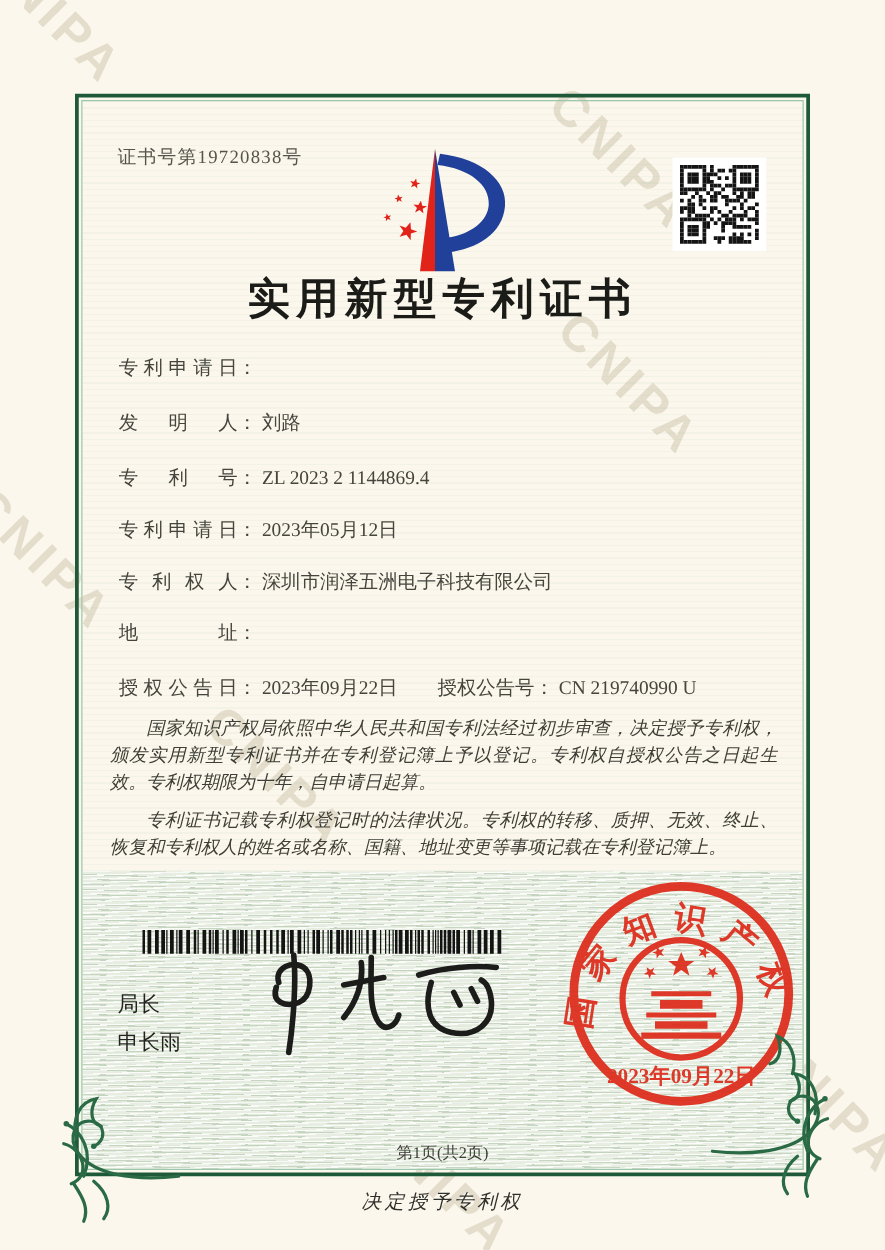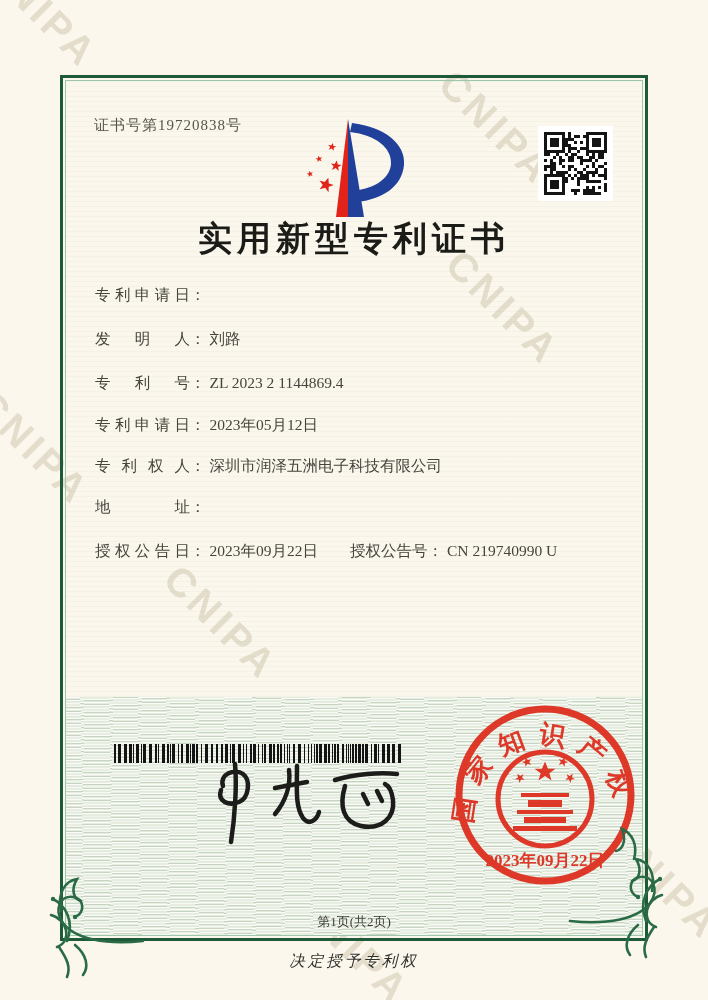--- a/index.html
+++ b/index.html
@@ -392,20 +392,24 @@
           <span class="colon">：</span>
         <span class="val">2023年09月22日</span>
         <span class="grp2">
           <span>授权公告号</span>
             <span class="colon">：</span>
           <span class="val">CN 219740990 U</span>
         </span>
       </div>
     </div>
 
+    <div class="paras">
+      <p>国家知识产权局依照中华人民共和国专利法经过初步审查，决定授予专利权，颁发实用新型专利证书并在专利登记簿上予以登记。专利权自授权公告之日起生效。专利权期限为十年，自申请日起算。</p>
+      <p>专利证书记载专利权登记时的法律状况。专利权的转移、质押、无效、终止、恢复和专利权人的姓名或名称、国籍、地址变更等事项记载在专利登记簿上。</p>
+    </div>
 
     <div class="barcode" id="barcode">
         <div style="position:absolute;left:0px;top:0;width:2px;height:19px;background:#141414;"></div>
         <div style="position:absolute;left:4px;top:0;width:3px;height:19px;background:#141414;"></div>
         <div style="position:absolute;left:10px;top:0;width:3px;height:19px;background:#141414;"></div>
         <div style="position:absolute;left:15px;top:0;width:3px;height:19px;background:#141414;"></div>
         <div style="position:absolute;left:19px;top:0;width:1px;height:19px;background:#141414;"></div>
         <div style="position:absolute;left:22px;top:0;width:3px;height:19px;background:#141414;"></div>
         <div style="position:absolute;left:27px;top:0;width:1px;height:19px;background:#141414;"></div>
         <div style="position:absolute;left:29px;top:0;width:3px;height:19px;background:#141414;"></div>
@@ -469,20 +473,24 @@
         <div style="position:absolute;left:251px;top:0;width:3px;height:19px;background:#141414;"></div>
         <div style="position:absolute;left:257px;top:0;width:1px;height:19px;background:#141414;"></div>
         <div style="position:absolute;left:260px;top:0;width:3px;height:19px;background:#141414;"></div>
         <div style="position:absolute;left:264px;top:0;width:1px;height:19px;background:#141414;"></div>
         <div style="position:absolute;left:268px;top:0;width:3px;height:19px;background:#141414;"></div>
         <div style="position:absolute;left:273px;top:0;width:3px;height:19px;background:#141414;"></div>
         <div style="position:absolute;left:278px;top:0;width:3px;height:19px;background:#141414;"></div>
         <div style="position:absolute;left:284px;top:0;width:3px;height:19px;background:#141414;"></div>
       </div>
 
+    <div class="director">
+      <div>局长</div>
+      <div>申长雨</div>
+    </div>
 
     <div class="sig">
       <svg width="200" height="90" viewBox="0 0 200 90" fill="none" stroke="#1c1c1a" stroke-width="4.5" stroke-linecap="round" stroke-linejoin="round">
         <path d="M18,28 C14,16 30,10 38,16 C46,22 44,40 34,44 C24,48 12,44 16,32"></path>
         <path d="M30,6 C32,26 30,58 26,84"></path>
         <path d="M84,12 C86,28 80,44 70,56"></path>
         <path d="M70,30 L102,24"></path>
         <path d="M92,8 C92,30 90,48 98,60 C104,68 112,62 114,54"></path>
         <path d="M130,22 C150,16 175,14 192,16"></path>
         <path d="M140,28 C134,48 138,64 156,68 C176,72 190,60 188,42 C187,34 184,28 180,26"></path>

